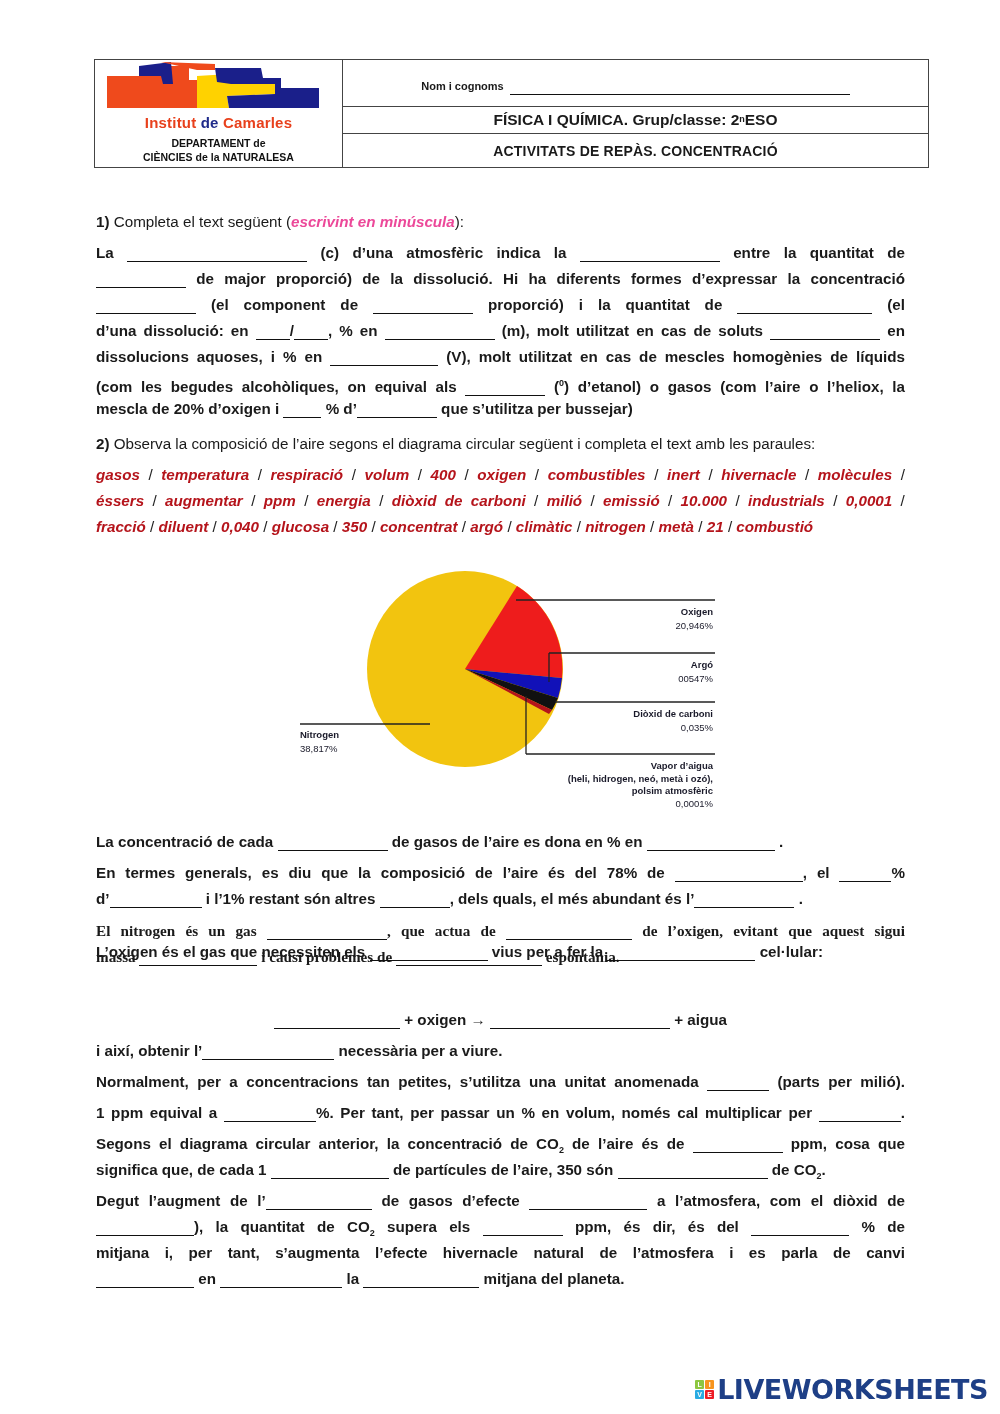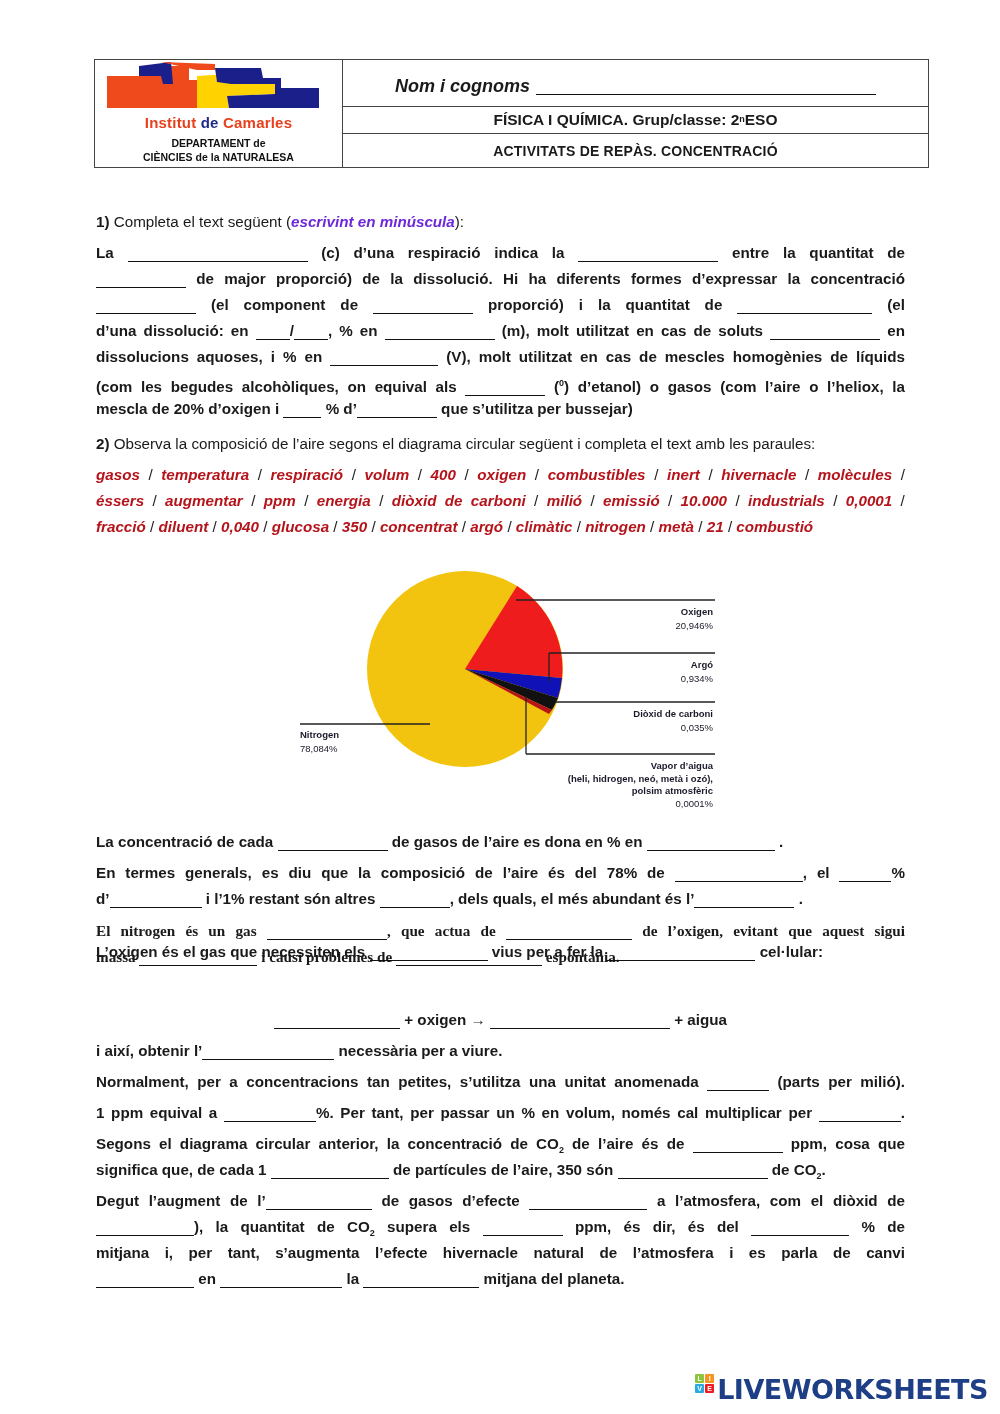--- a/index.html
+++ b/index.html
@@ -10,46 +10,46 @@
   .header { position: absolute; left: 94px; top: 59px; width: 835px; height: 109px; border: 1.5px solid #444; display: flex; }
   .logo-cell { width: 248px; border-right: 1.5px solid #444; position: relative; }
   .logo-art { position: absolute; left: 6px; top: 2px; }
   .logo-name { position: absolute; left: 0; width: 100%; top: 54px; text-align: center; font-weight: bold; font-size: 15px; letter-spacing: 0.2px; }
   .logo-name .r { color: #e8401c; }
   .logo-name .b { color: #1f2a8a; }
   .logo-dept { position: absolute; left: 0; width: 100%; top: 76px; text-align: center; font-size: 10.5px; line-height: 14px; color: #111; font-weight: bold; }
   .title-cell { flex: 1; display: flex; flex-direction: column; }
   .title-row { border-bottom: 1.5px solid #444; display: flex; align-items: center; justify-content: center; font-weight: bold; }
   .title-row:last-child { border-bottom: none; }
-  .row1 { height: 47px; font-size: 18px; padding-top: 6px; font-style: italic; }
+  .row1 { height: 47px; font-size: 11px; padding-top: 6px; }
   .row1 .name-line { display: inline-block; width: 340px; border-bottom: 1.5px solid #111; height: 18px; margin-left: 6px; vertical-align: bottom; }
   .row2 { height: 27px; font-size: 15.5px; }
   .row3 { height: 33px; font-size: 14px; letter-spacing: 0.2px; }
   sup.s { font-size: 9px; vertical-align: top; position: relative; top: -1px; }
 
   
   .txt { position: absolute; left: 96px; width: 809px; font-family: "Liberation Sans", sans-serif; font-size: 15.2px; color: #1a1a1a; }
   .bold { font-weight: bold; }
   .line { height: 26px; line-height: 26px; white-space: nowrap; }
   .just { text-align: justify; text-align-last: justify; }
   .blank { display: inline-block; border-bottom: 1.4px solid #111; height: 17px; vertical-align: baseline; margin-bottom: -4px; }
-  .red-i { color: #6d28d9; font-style: italic; font-weight: bold; }
+  .red-i { color: #ec4899; font-style: italic; font-weight: bold; }
   .wordbank { color: #b5141b; font-style: italic; font-weight: bold; }
   .wordbank .sep { color: #222; font-style: normal; font-weight: normal; }
   .center { text-align: center; }
   sub { font-size: 9px; }
 
   
   .pie-wrap { position: absolute; left: 290px; top: 560px; width: 440px; height: 260px; }
   .lbl { position: absolute; font-size: 9.5px; font-weight: bold; color: #1a1a2a; text-align: right; line-height: 14px; }
   .lbl .v { font-weight: normal; display: block; }
   .lbl-left { text-align: left; }
 
   
-  .footer { position: absolute; right: 12px; top: 1374px; display: flex; align-items: flex-start; }
+  .footer { position: absolute; right: 12px; top: 1374px; display: flex; align-items: center; }
   .live-grid { display: grid; grid-template-columns: 9px 9px; grid-template-rows: 9px 9px; gap: 1px; margin-right: 3px; }
   .live-grid span { font-size: 7px; color: #fff; font-weight: bold; display: flex; align-items: center; justify-content: center; border-radius: 1px; }
   .live-text { font-family: "DejaVu Sans", sans-serif; font-weight: bold; font-size: 27px; color: #1e3f86; letter-spacing: -0.5px; }
 </style>
 </head>
 <body>
 
 <div class="header">
   <div class="logo-cell">
     <svg class="logo-art" width="226" height="52" viewBox="0 0 226 52">
@@ -82,21 +82,21 @@
 </div>
 
 <div class="txt line" style="top:209px;">
   <span class="bold">1)</span><span> Completa el text següent (</span><span class="red-i">escrivint en minúscula</span><span>):</span>
 </div>
 
 <div class="txt bold" style="top:240px;">
   <div class="line just">
     <span>La</span>
     <span class="blank" style="width:180px"></span>
-    <span>(c) d’una respiració indica la</span>
+    <span>(c) d’una atmosfèric indica la</span>
     <span class="blank" style="width:140px"></span>
     <span>entre la quantitat de</span>
   </div>
   <div class="line just">
     <span class="blank" style="width:90px"></span>
     <span>de major proporció) de la dissolució. Hi ha diferents formes d’expressar la concentració</span>
   </div>
   <div class="line just">
     <span class="blank" style="width:100px"></span>
     <span>(el component de</span>
@@ -157,35 +157,35 @@
     <line x1="236" y1="136" x2="236" y2="194" stroke="#222" stroke-width="1.3"></line>
     <line x1="236" y1="194" x2="425" y2="194" stroke="#222" stroke-width="1.3"></line>
     <line x1="10" y1="164" x2="140" y2="164" stroke="#222" stroke-width="1.3"></line>
   </svg>
   <div class="lbl" style="right:17px; top:45px;">
     <span>Oxigen</span>
     <span class="v">20,946%</span>
   </div>
   <div class="lbl" style="right:17px; top:98px;">
     <span>Argó</span>
-    <span class="v">0,934%</span>
+    <span class="v">00547%</span>
   </div>
   <div class="lbl" style="right:17px; top:147px;">
     <span>Diòxid de carboni</span>
     <span class="v">0,035%</span>
   </div>
   <div class="lbl" style="right:17px; top:200px; line-height:12.5px;">
     <div>Vapor d’aigua</div>
     <div>(heli, hidrogen, neó, metà i  ozó),</div>
     <div>polsim atmosfèric</div>
     <span class="v">0,0001%</span>
   </div>
   <div class="lbl lbl-left" style="left:10px; top:168px;">
     <span>Nitrogen</span>
-    <span class="v">78,084%</span>
+    <span class="v">38,817%</span>
   </div>
 </div>
 
 <div class="txt bold line" style="top:829px;">
   <span>La concentració de cada</span>
   <span class="blank" style="width:110px"></span>
   <span>de gasos de l’aire es dona en % en</span>
   <span class="blank" style="width:128px"></span>
   <span>.</span>
 </div>

